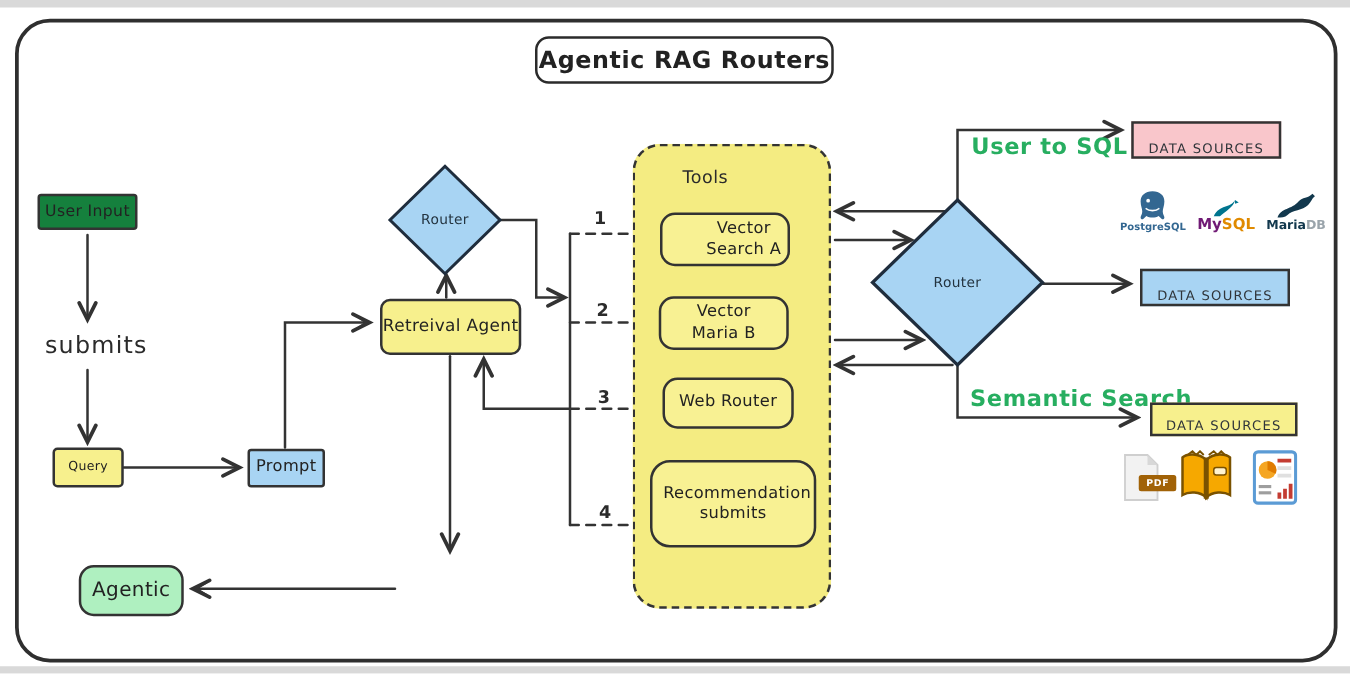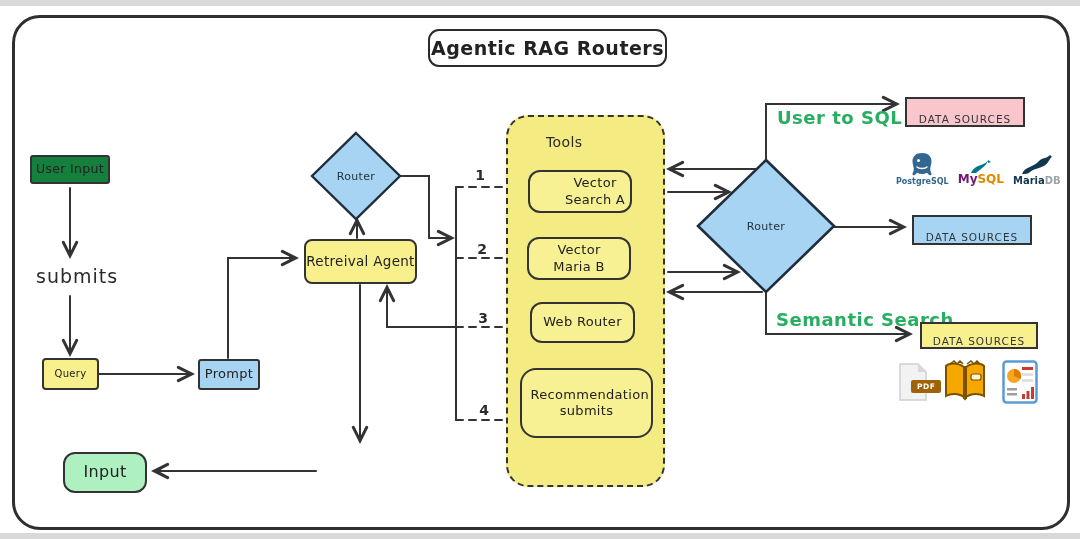--- a/index.html
+++ b/index.html
@@ -134,21 +134,21 @@
     <span style="max-width:64px;">Vector Maria B</span>
   </div>
   <div class="toolbox" style="left:530px;top:302px;width:105px;height:41px;">
     <span style="max-width:90px;white-space:nowrap;">Web Router</span>
   </div>
   <div class="toolbox" style="left:520px;top:368px;width:133px;height:70px;border-radius:16px;">
     <span style="max-width:112px;">Recommendation submits</span>
   </div>
 
   <div class="node mint" style="left:63px;top:452px;width:84px;height:41px;font-size:16px;">
-    <span>Input</span>
+    <span>Agentic</span>
   </div>
 
   <div class="diamond-label" style="left:766px;top:226px;">Router</div>
 
   <div class="route-label" style="left:777px;top:107px;">User to SQL</div>
   <div class="route-label" style="left:776px;top:309px;">Semantic Search</div>
 
   <div class="ds pink" style="left:905px;top:97px;width:120px;height:30px;">
     <span>DATA SOURCES</span>
   </div>

